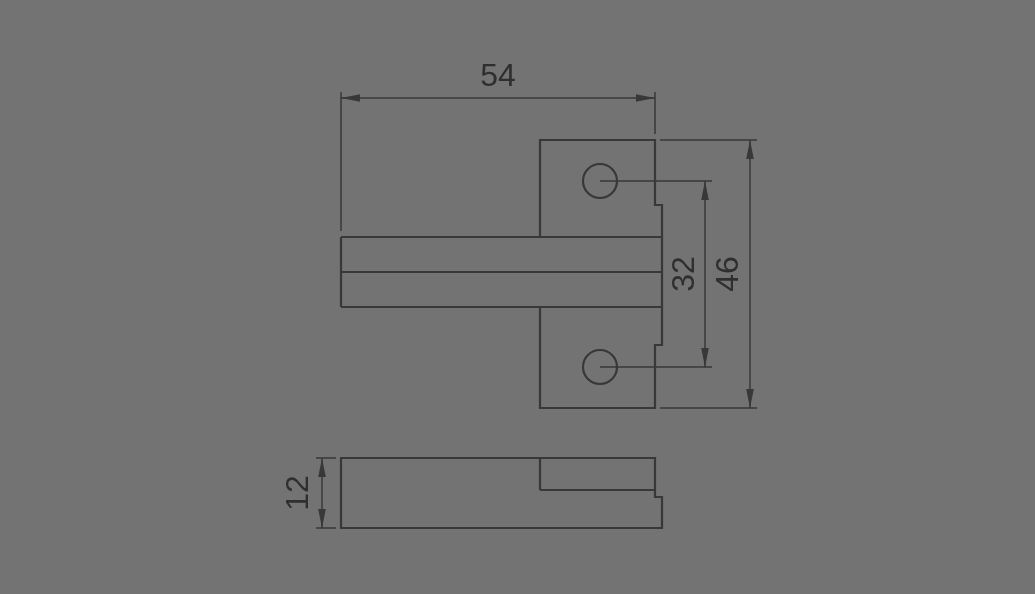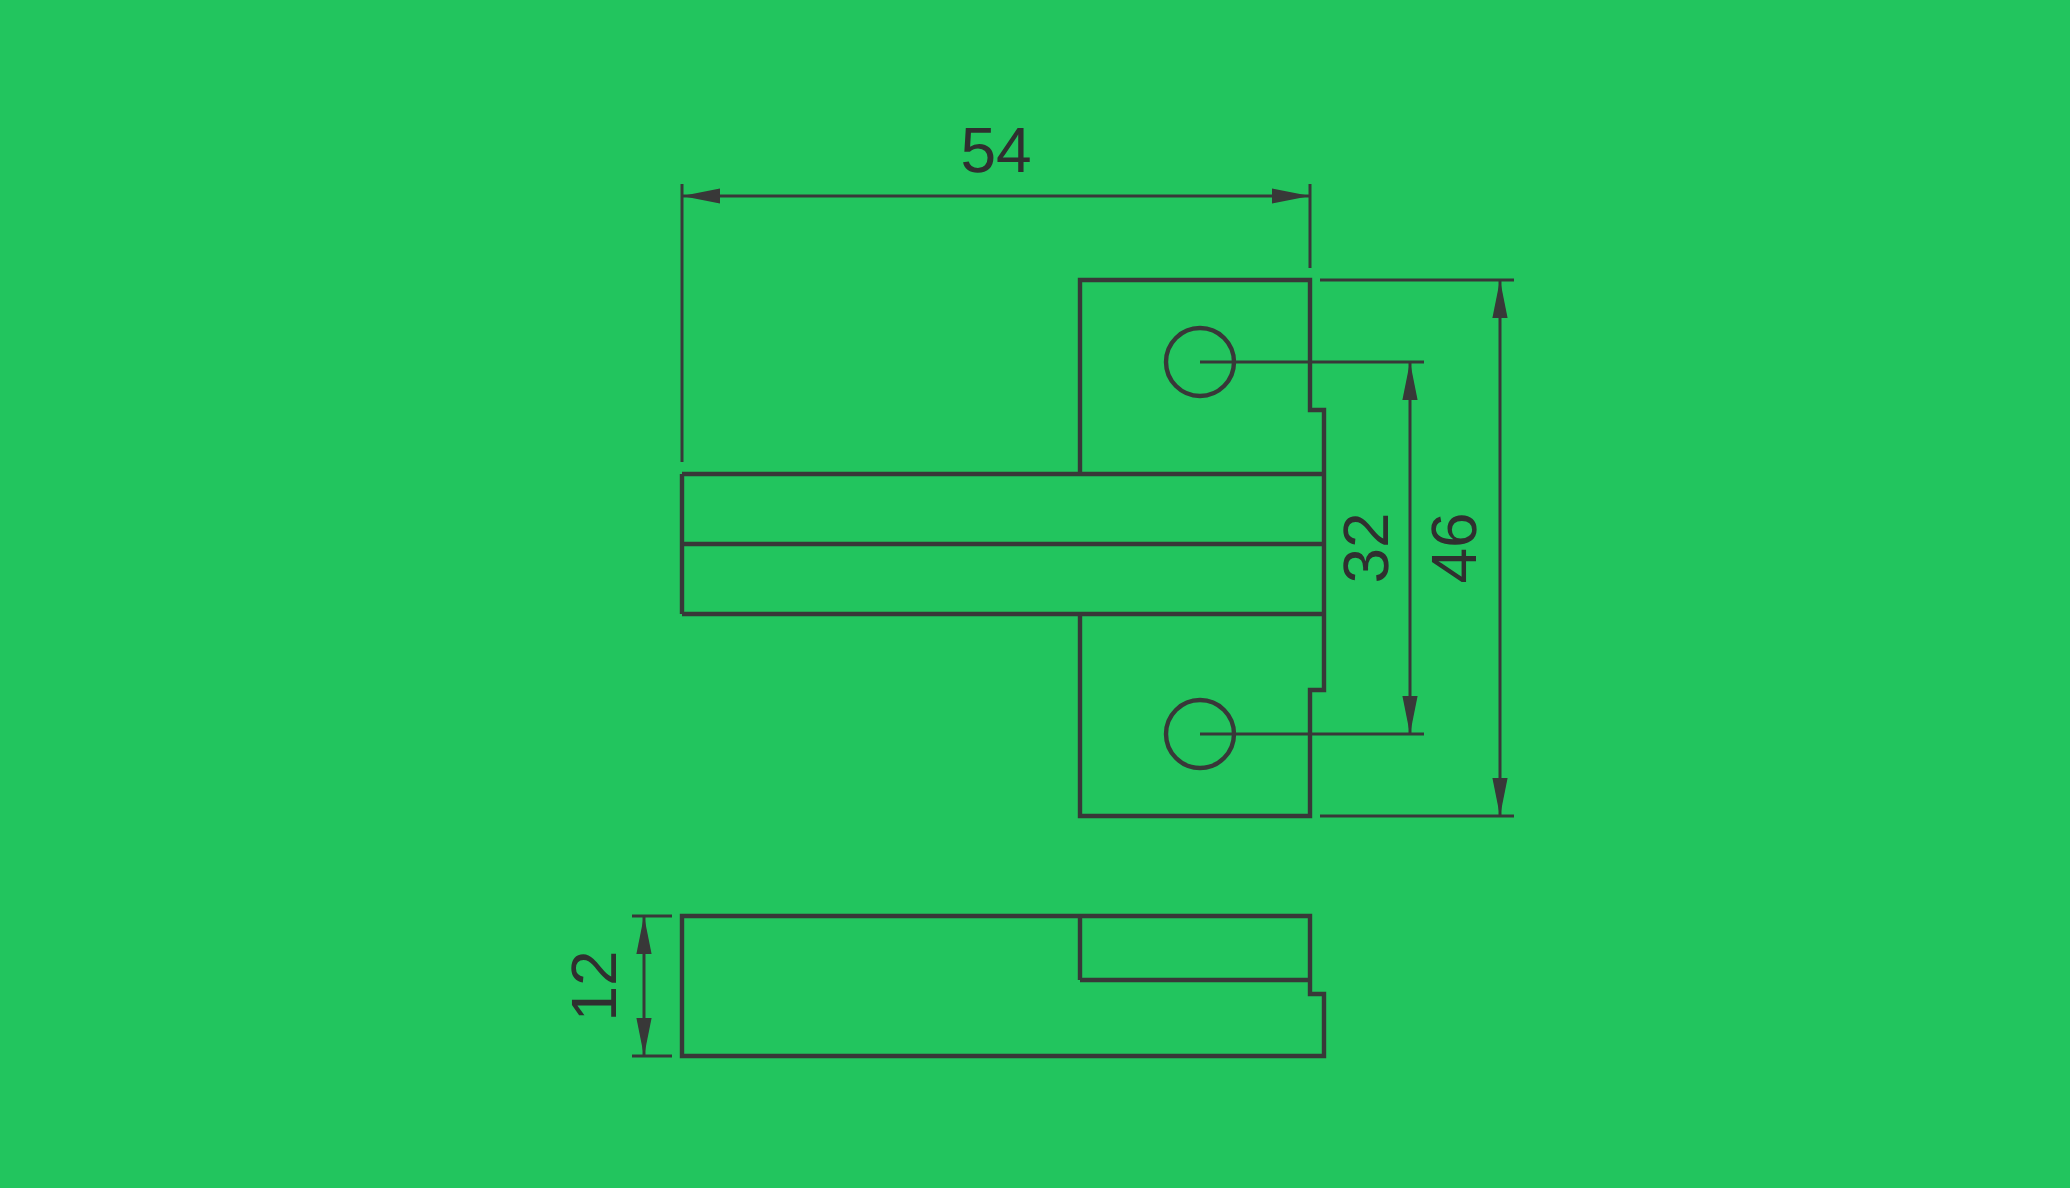--- a/index.html
+++ b/index.html
@@ -4,21 +4,21 @@
   <style>
     html, body {
       margin: 0;
       padding: 0;
       background: #ffffff;
     }
     .stage {
       position: relative;
       width: 1035px;
       height: 594px;
-      background: #22c55e;
+      background: #737373;
       overflow: hidden;
     }
     svg { display: block; }
     .outline {
       fill: none;
       stroke: #383838;
       stroke-width: 2.2;
       stroke-linejoin: miter;
       stroke-linecap: butt;
     }

